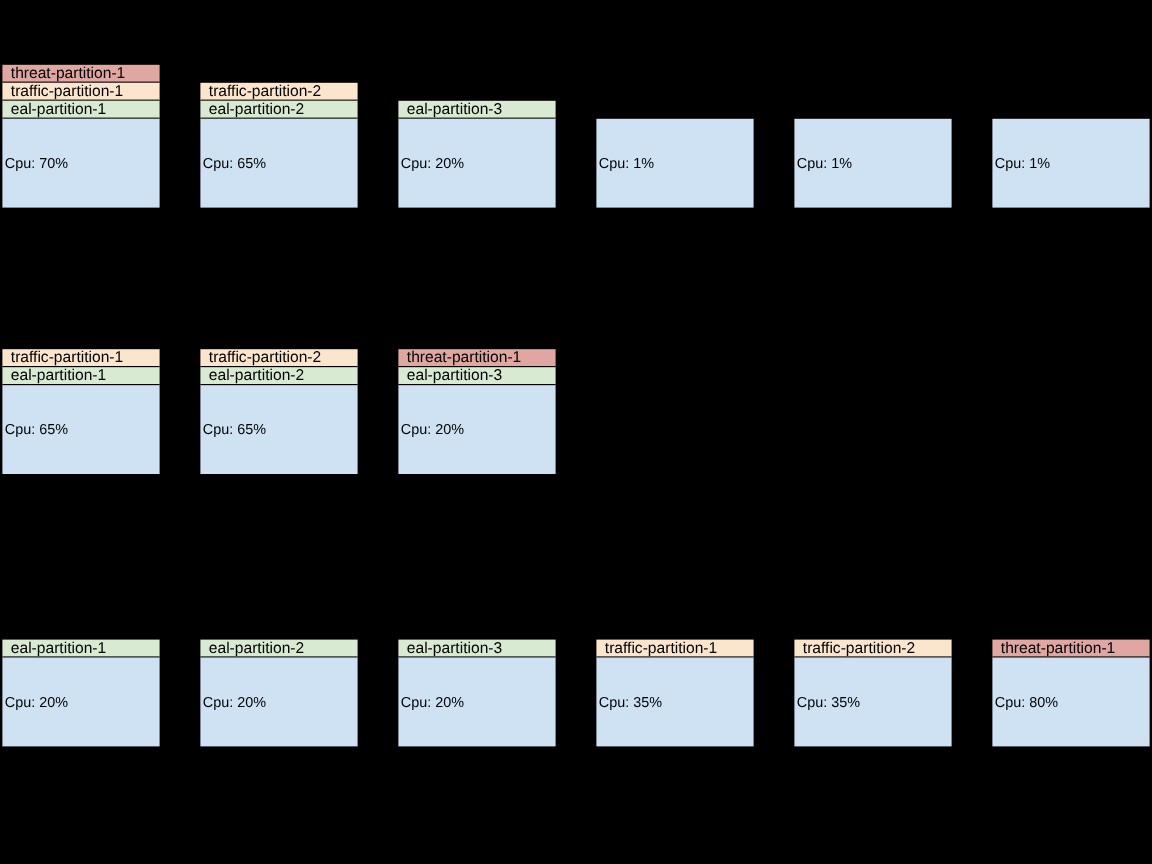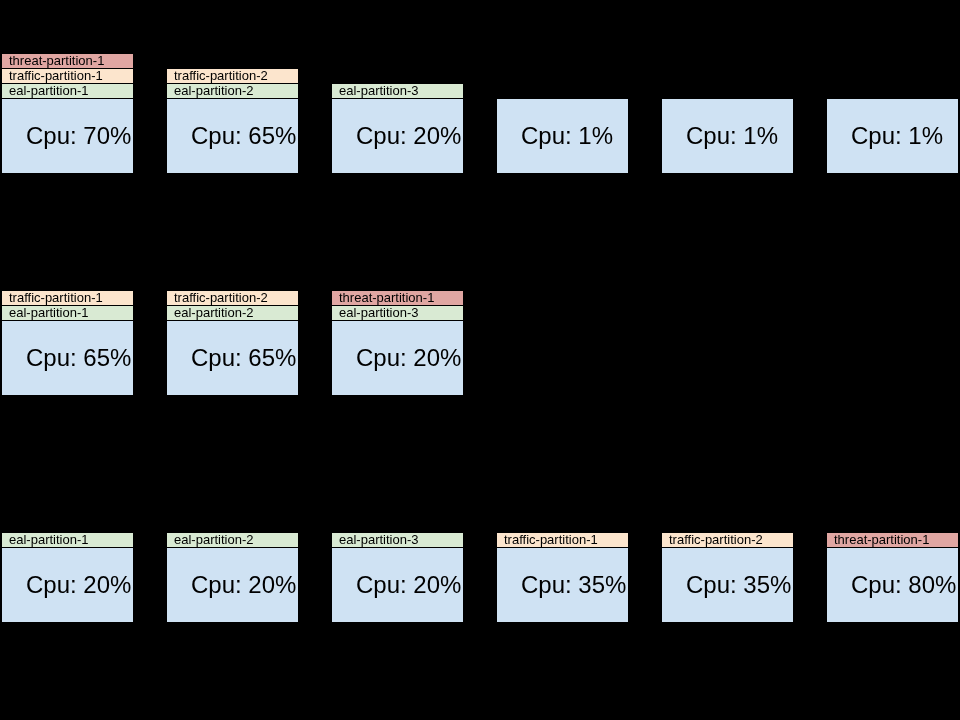--- a/index.html
+++ b/index.html
@@ -46,23 +46,23 @@
     overflow: hidden;
   }
   .node-body {
     box-sizing: border-box;
     height: 74px;
     background: var(--body-color, #cfe2f3);
     display: flex;
     align-items: center;
   }
   .cpu-label {
-    font-size: 24px;
+    font-size: 12px;
     color: var(--text-color, #000000);
-    padding-left: 24px;
+    padding-left: 2px;
     white-space: nowrap;
   }
 </style>
 </head>
 <body>
 
 <div class="canvas">
   <div class="row row-1">
       <div class="node">
         <div class="strip" style="background: rgb(224, 166, 162);">threat-partition-1</div>

